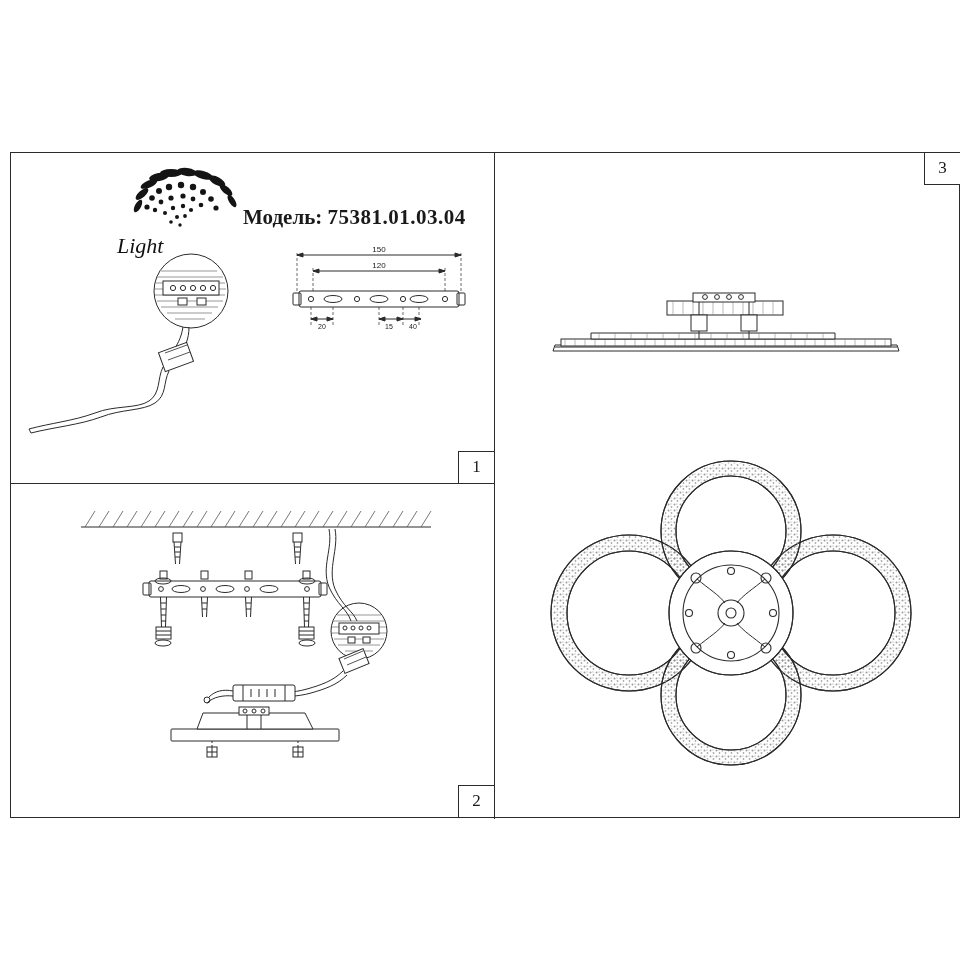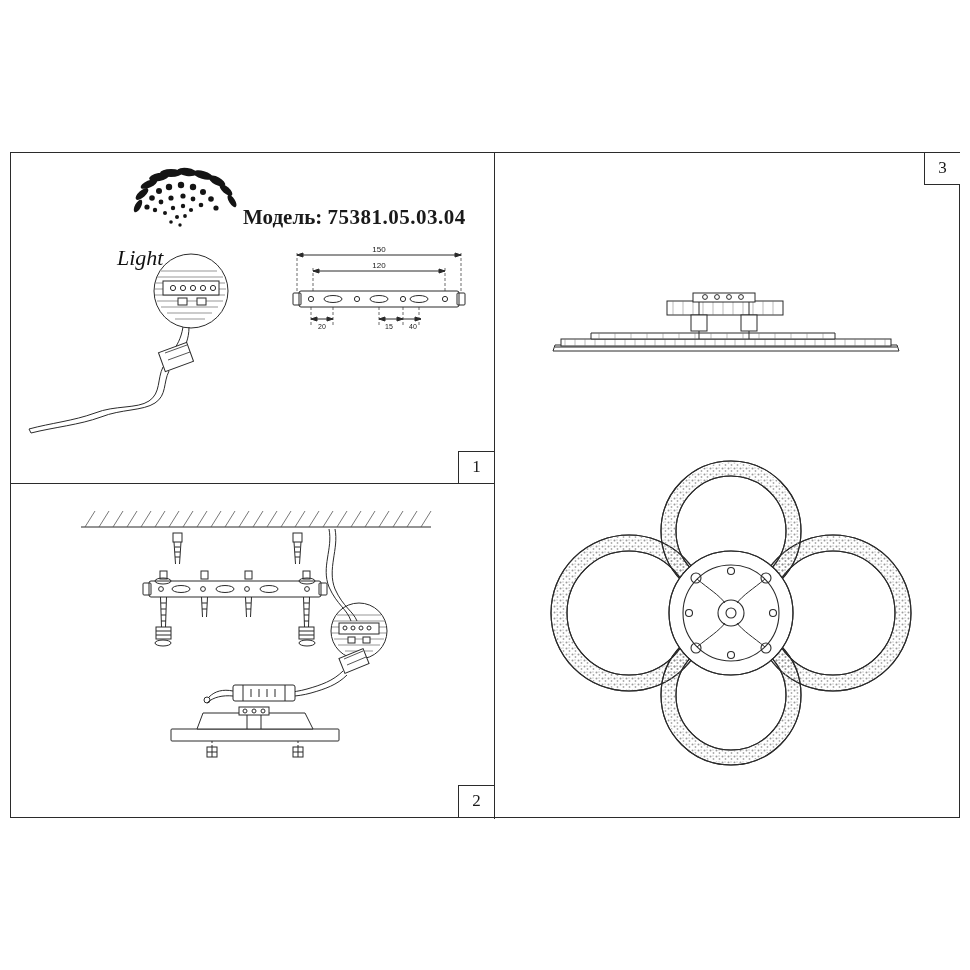--- a/index.html
+++ b/index.html
@@ -76,21 +76,20 @@
     color: #111;
   }
   .logo-sub {
     position: absolute;
     left: 96px;
     top: 70px;
     font-family: "Liberation Serif", serif;
     font-style: italic;
     font-size: 22px;
     color: #111;
-    margin-top: 12px;
   }
   .logo-burst {
     position: absolute;
     left: 104px;
     top: 2px;
     width: 120px;
     height: 70px;
   }
   .model-line {
     position: absolute;
@@ -157,21 +156,21 @@
           <circle cx="60" cy="51" r="1.9"></circle>
         <circle cx="46" cy="57" r="1.8"></circle>
           <circle cx="55" cy="60" r="1.7"></circle>
       </g>
     </svg>
     <div class="logo-sub">Light</div>
   </div>
 
   <div class="model-line">
     <span>Модель:</span>
-    <span class="code">75381.05.03.04</span>
+    <span class="code">75381.01.03.04</span>
   </div>
 
   <svg class="fig" style="left:0px; top:90px; width:480px; height:238px;" viewBox="0 0 480 238">
     <g fill="none" stroke="#2b2b2b" stroke-width="1">
 
       <circle cx="180" cy="48" r="37"></circle>
       <g stroke="#6a6a6a" stroke-width="0.7">
         <line x1="150" y1="28" x2="206" y2="28"></line>
         <line x1="146" y1="34" x2="212" y2="34"></line>
         <line x1="144" y1="40" x2="214" y2="40"></line>

